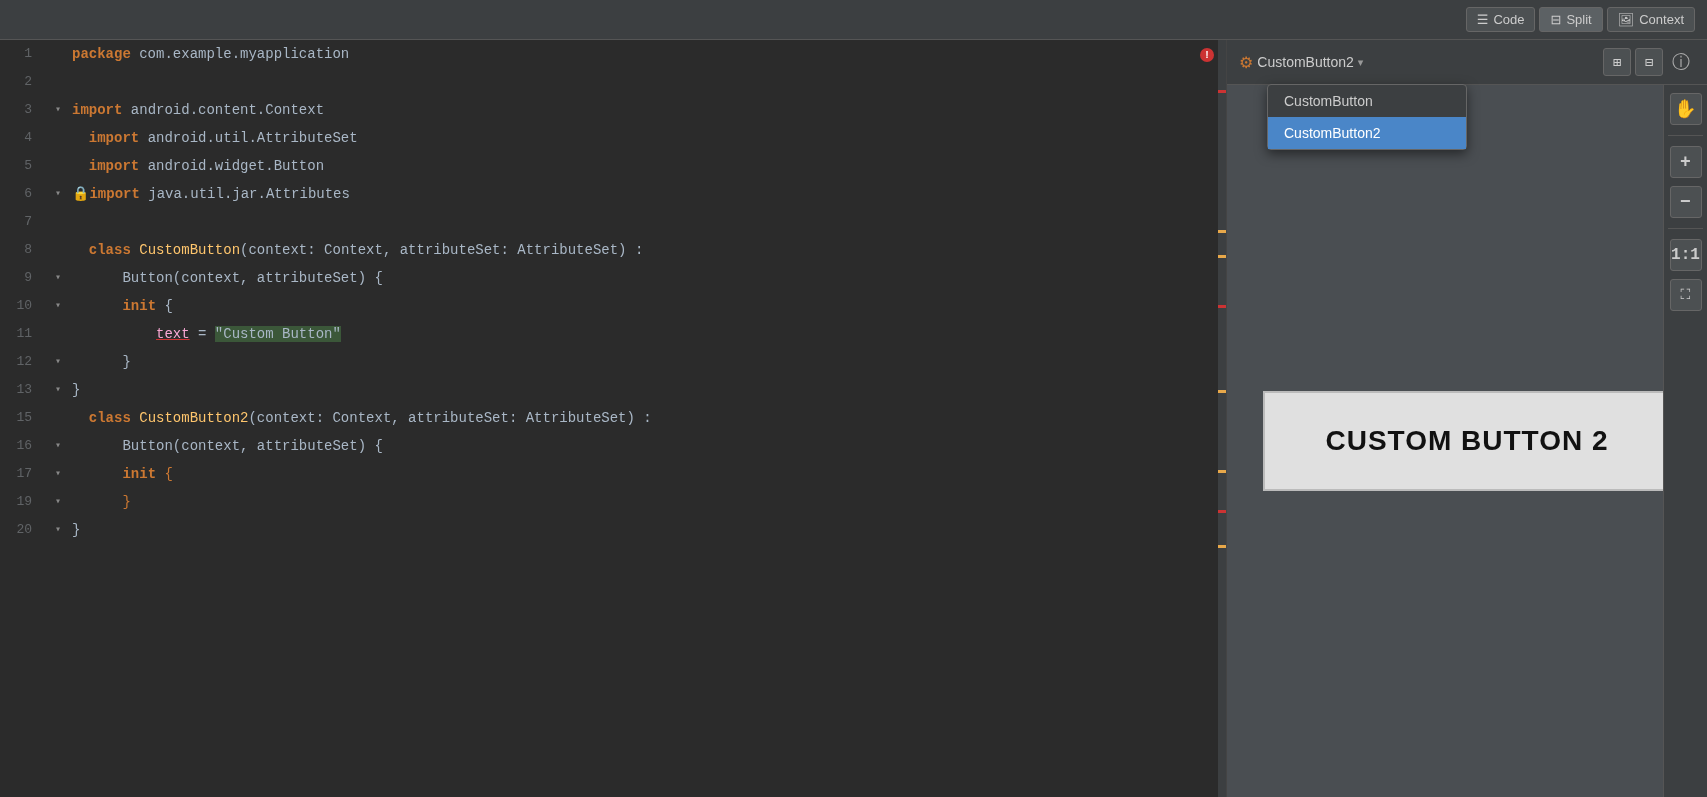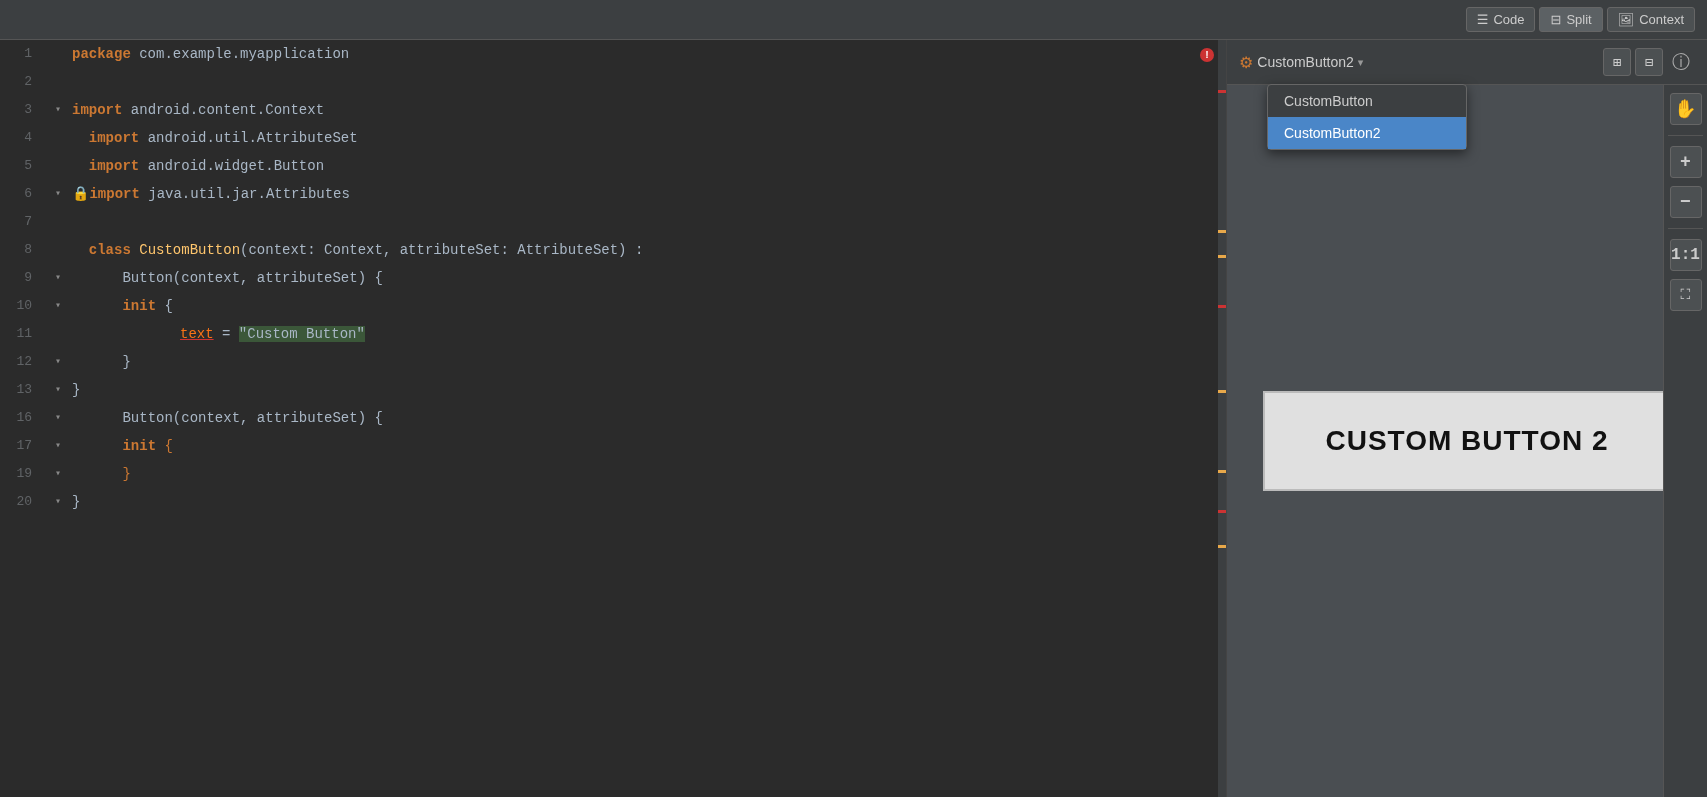--- a/index.html
+++ b/index.html
@@ -105,21 +105,21 @@
       padding-left: 4px;
       white-space: pre;
       color: #a9b7c6;
     }
 
     
     .kw { color: #cc7832; font-weight: bold; margin-top: 9px; }
     .kw2 { color: #cc7832; }
     .cls { color: #a9b7c6; }
     .fn { color: #ffc66d; }
-    .var-underline { color: #f97316; text-decoration: underline; text-decoration-color: #cc3333; margin-left: 24px; }
+    .var-underline { color: #f9a8d4; text-decoration: underline; text-decoration-color: #cc3333; }
     .gray { color: #888; }
     .highlight-str { background: #3b5739; }
 
     
     .right-panel {
       width: 480px;
       background: #3c3f41;
       display: flex;
       flex-direction: column;
       flex-shrink: 0;
@@ -409,20 +409,25 @@
           <div class="line-content">      <span class="cls">}</span></div>
         </div>
         <div class="code-line">
           <div class="line-number">13</div>
           <div class="line-gutter">
             <span class="fold-icon">▾</span>
           </div>
           <div class="line-content"><span class="cls">}</span></div>
         </div>
         <div class="code-line">
+          <div class="line-number">15</div>
+          <div class="line-gutter"></div>
+          <div class="line-content">  <span class="kw">class</span> <span class="fn">CustomButton2</span><span class="cls">(context: Context, attributeSet: AttributeSet) :</span></div>
+        </div>
+        <div class="code-line">
           <div class="line-number">16</div>
           <div class="line-gutter">
             <span class="fold-icon">▾</span>
           </div>
           <div class="line-content">      <span class="cls">Button(context, attributeSet) {</span></div>
         </div>
         <div class="code-line">
           <div class="line-number">17</div>
           <div class="line-gutter">
             <span class="fold-icon">▾</span>

